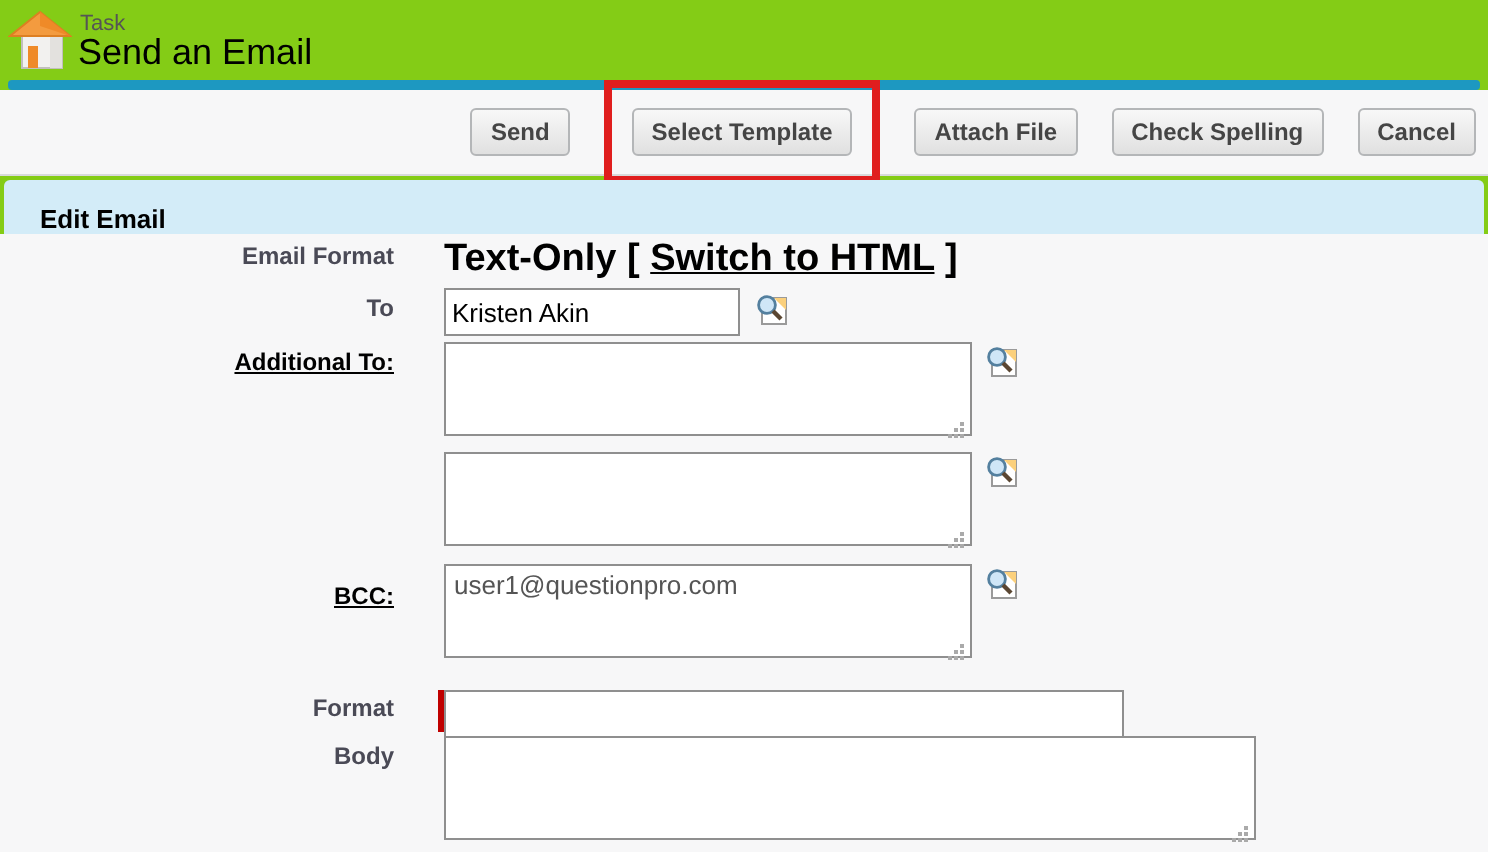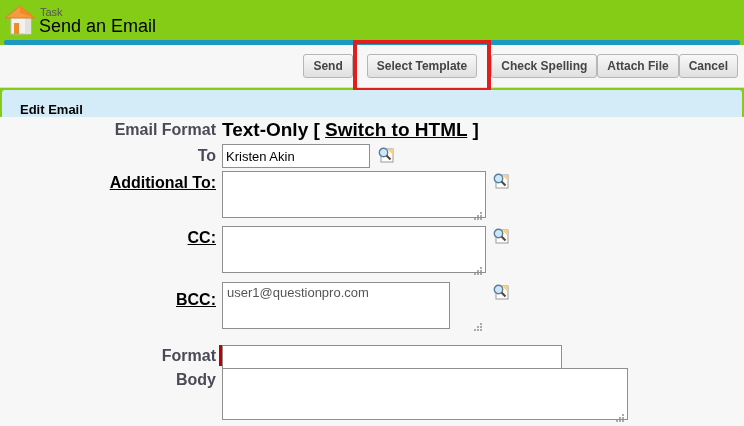--- a/index.html
+++ b/index.html
@@ -9,34 +9,34 @@
     background:#84cc16; font-family:"Liberation Sans",sans-serif;
   }
   
   .entity-label{ position:absolute; left:40px; top:6px; font-size:11px; color:#555; }
   .page-title{ position:absolute; left:39px; top:16px; font-size:18px; color:#000; }
   .task-icon{ position:absolute; left:4px; top:4px; width:32px; height:32px; }
   .accent-bar{ position:absolute; left:4px; top:40px; width:736px; height:5px; border-radius:2px; }
   
   .toolbar{ position:absolute; left:0; top:45px; width:744px; height:43px;
             background:#f7f7f8; border-bottom:1px solid #d8dadb; }
-  .btn-row{ position:absolute; right:6px; top:0; height:42px; display:flex; align-items:center; gap:0; }
+  .btn-row{ position:absolute; right:6px; top:0; height:42px; display:flex; align-items:center; gap:17px; }
   .btn{ font-family:"Liberation Sans",sans-serif; font-size:12px; font-weight:bold; color:#454545;
         background:linear-gradient(#f8f8f8,#e0e0e0); border:1px solid #b4b6b8; border-radius:3px;
         padding:4px 9px; white-space:nowrap; cursor:pointer; }
   .red-box{ border:4px solid #e01e1e; padding:10px; display:flex; }
   
   .section-header{ position:absolute; left:2px; top:90px; width:740px; height:38px;
                    background:#d3ecf8; border-radius:3px 3px 0 0;
                    display:flex; align-items:center; padding-left:18px;
                    font-size:13px; font-weight:bold; color:#000; }
   
   .form-bg{ position:absolute; left:0; top:117px; width:744px; height:309px; background:#f7f7f8; }
-  .flabel{ position:absolute; left:36px; width:180px; text-align:right;
-           font-size:16px; font-weight:bold; color:#4a4a56; }
+  .flabel{ position:absolute; left:17px; width:180px; text-align:right;
+           font-size:12px; font-weight:bold; color:#4a4a56; }
   .flabel-link{ color:#000; text-decoration:underline; cursor:pointer; }
   .fmt-value{ position:absolute; left:222px; top:119px; font-size:19px; color:#000; font-weight:bold; }
   .fmt-value .bracket{ font-weight:bold; color:#000; }
   .fmt-link{ text-decoration:underline; cursor:pointer; color:#000; }
   .text-input{ position:absolute; border:1px solid #8f8f8f; background:#fff;
                font-family:"Liberation Sans",sans-serif; font-size:13px; color:#000; padding:11px 3px; }
   .ta{ position:absolute; border:1px solid #8f8f8f; background:#fff; resize:none; overflow:hidden;
        font-family:"Liberation Sans",sans-serif; font-size:13px; color:#555; padding:2px 4px; }
   .grip{ position:absolute; width:9px; height:9px; pointer-events:none; }
   .lookup{ position:absolute; width:18px; height:18px; cursor:pointer; }
@@ -60,22 +60,22 @@
   <div class="entity-label">Task</div>
   <div class="page-title">Send an Email</div>
   <div class="accent-bar" style="background:#1d98c1;"></div>
 
   <div class="toolbar">
     <div class="btn-row">
       <button class="btn">Send</button>
       <span class="red-box">
         <button class="btn">Select Template</button>
       </span>
+      <button class="btn">Attach File</button>
       <button class="btn">Check Spelling</button>
-      <button class="btn">Attach File</button>
       <button class="btn">Cancel</button>
     </div>
   </div>
 
   <div class="section-header">
     <span>Edit Email</span>
   </div>
 
   <div class="form-bg"></div>
 
@@ -114,21 +114,20 @@
   </span>
   <span class="lookup" style="left:492px; top:172px;">
     <svg width="18" height="18" viewBox="0 0 18 18">
       <rect x="4" y="3" width="12" height="13" fill="#fff" stroke="#9a9a9a"></rect>
       <polygon points="10,3 16,3 16,9" fill="#fbd07c"></polygon>
       <circle cx="6.5" cy="6.5" r="4.2" fill="#cfe6f7" stroke="#54809f" stroke-width="1.4"></circle>
       <line x1="9.5" y1="9.5" x2="13.5" y2="13.5" stroke="#5a4632" stroke-width="2.2"></line>
     </svg>
   </span>
 
-  <div class="flabel flabel-link" style="top:229px;">CC:</div>
   <textarea class="ta" style="left: 222px; top: 226px; width: 264px; height: 47px;"></textarea>
   <span class="grip" style="left:474px; top:262px;">
     <svg width="9" height="9" viewBox="0 0 9 9">
         <g fill="#aaa">
           <rect x="6" y="0" width="2" height="2"></rect>
           <rect x="3" y="3" width="2" height="2"></rect>
           <rect x="6" y="3" width="2" height="2"></rect>
           <rect x="0" y="6" width="2" height="2"></rect>
           <rect x="3" y="6" width="2" height="2"></rect>
           <rect x="6" y="6" width="2" height="2"></rect>
@@ -138,21 +137,21 @@
   <span class="lookup" style="left:492px; top:227px;">
     <svg width="18" height="18" viewBox="0 0 18 18">
       <rect x="4" y="3" width="12" height="13" fill="#fff" stroke="#9a9a9a"></rect>
       <polygon points="10,3 16,3 16,9" fill="#fbd07c"></polygon>
       <circle cx="6.5" cy="6.5" r="4.2" fill="#cfe6f7" stroke="#54809f" stroke-width="1.4"></circle>
       <line x1="9.5" y1="9.5" x2="13.5" y2="13.5" stroke="#5a4632" stroke-width="2.2"></line>
     </svg>
   </span>
 
   <div class="flabel flabel-link" style="top:285px;margin-top:6px;">BCC:</div>
-  <textarea class="ta" style="left: 222px; top: 282px; width: 228px; height: 47px;">user1@questionpro.com</textarea>
+  <textarea class="ta" style="left: 222px; top: 282px; width: 264px; height: 47px;">user1@questionpro.com</textarea>
   <span class="grip" style="left:474px; top:318px;">
     <svg width="9" height="9" viewBox="0 0 9 9">
         <g fill="#aaa">
           <rect x="6" y="0" width="2" height="2"></rect>
           <rect x="3" y="3" width="2" height="2"></rect>
           <rect x="6" y="3" width="2" height="2"></rect>
           <rect x="0" y="6" width="2" height="2"></rect>
           <rect x="3" y="6" width="2" height="2"></rect>
           <rect x="6" y="6" width="2" height="2"></rect>
         </g>

